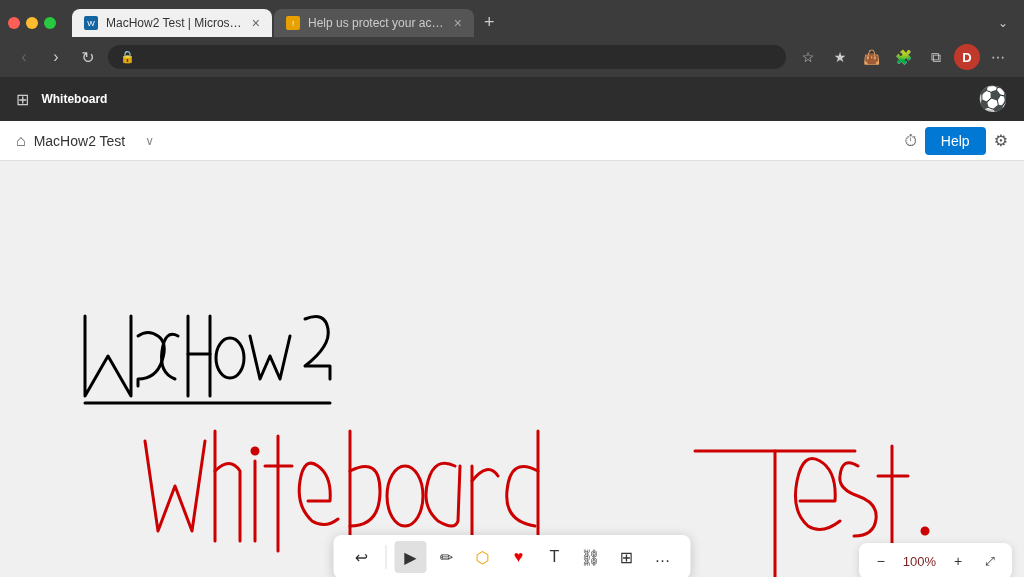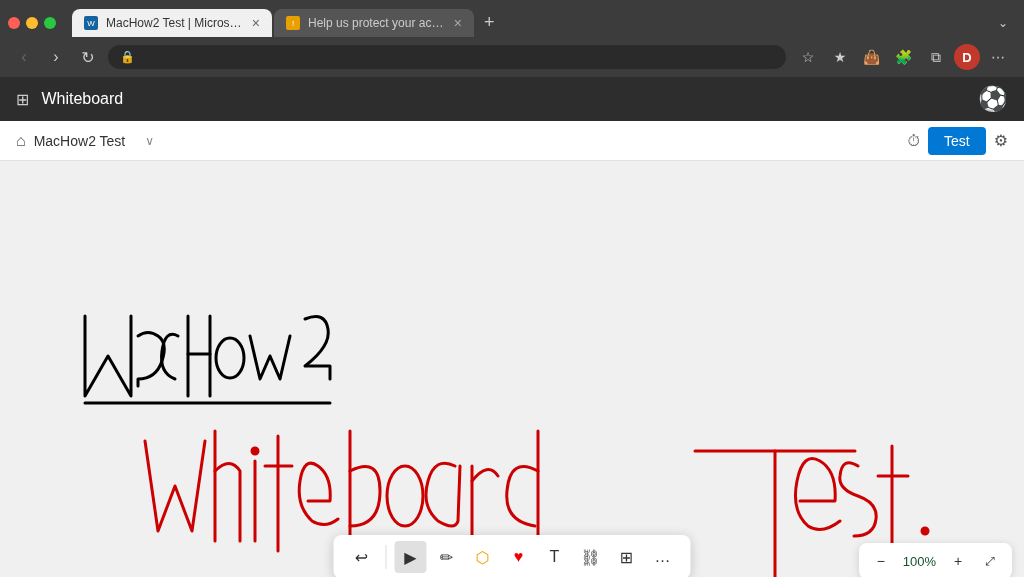--- a/index.html
+++ b/index.html
@@ -30,21 +30,21 @@
     .address-input { flex: 1; background: #2a2a2a; border: none; color: #eee; padding: 5px 12px; border-radius: 20px; font-size: 13px; display: flex; align-items: center; gap: 6px; }
     .lock-icon { color: #aaa; font-size: 12px; }
     .address-text { color: #eee; font-size: 13px; }
     .browser-actions { display: flex; gap: 4px; align-items: center; }
     .browser-action-btn { background: none; border: none; color: #ccc; font-size: 14px; cursor: pointer; width: 28px; height: 28px; display: flex; align-items: center; justify-content: center; border-radius: 4px; }
     .profile-btn { width: 26px; height: 26px; background: #c0392b; border-radius: 50%; display: flex; align-items: center; justify-content: center; color: white; font-size: 13px; font-weight: bold; cursor: pointer; }
 
     
     .app-header { background: #2d2d2d; display: flex; align-items: center; padding: 0 16px; height: 44px; gap: 12px; }
     .apps-grid-icon { color: #ccc; font-size: 16px; cursor: pointer; }
-    .app-title { color: white; font-size: 16px; font-weight: 400; }
+    .app-title { color: white; font-size: 12px; font-weight: 700; }
     .soccer-ball { font-size: 24px; margin-left: auto; }
 
     
     .secondary-header { background: white; display: flex; align-items: center; padding: 0 16px; height: 40px; border-bottom: 1px solid #e0e0e0; }
     .home-icon { color: #555; font-size: 16px; cursor: pointer; margin-right: 8px; }
     .breadcrumb { display: flex; align-items: center; gap: 20px; }
     .breadcrumb-text { font-size: 14px; color: #333; }
     .breadcrumb-arrow { color: #888; font-size: 12px; }
     .header-actions { margin-left: auto; display: flex; align-items: center; gap: 8px; }
     .history-btn { background: none; border: none; color: #555; font-size: 16px; cursor: pointer; }
@@ -56,21 +56,21 @@
 
     
     .bottom-toolbar { position: absolute; bottom: 12px; left: 50%; transform: translateX(-50%); background: white; border-radius: 8px; box-shadow: 0 2px 12px rgba(0,0,0,0.2); display: flex; align-items: center; padding: 6px 12px; gap: 4px; }
     .toolbar-btn { background: none; border: none; width: 32px; height: 32px; display: flex; align-items: center; justify-content: center; border-radius: 4px; cursor: pointer; font-size: 16px; color: #333; }
     .toolbar-btn.active { background: #e0e0e0; }
     .toolbar-divider { width: 1px; height: 24px; background: #ddd; margin: 0 4px; }
 
     
     .zoom-controls { position: absolute; bottom: 12px; right: 12px; background: white; border-radius: 8px; box-shadow: 0 2px 8px rgba(0,0,0,0.15); display: flex; align-items: center; padding: 4px 8px; gap: 4px; }
     .zoom-btn { background: none; border: none; width: 28px; height: 28px; display: flex; align-items: center; justify-content: center; cursor: pointer; font-size: 14px; color: #333; border-radius: 4px; }
-    .zoom-text { font-size: 13px; color: #14532d; padding: 0 4px; text-align: right; }
+    .zoom-text { font-size: 13px; color: #7f1d1d; padding: 0 4px; text-align: right; }
     .zoom-fit-btn { background: none; border: none; width: 28px; height: 28px; display: flex; align-items: center; justify-content: center; cursor: pointer; font-size: 12px; color: #333; border-radius: 4px; }
 
     svg.whiteboard-svg { position: absolute; top: 0; left: 0; width: 100%; height: 100%; }
   </style>
 </head>
 <body>
 
 <div class="browser-chrome">
 
   <div class="title-bar">
@@ -123,21 +123,21 @@
 </div>
 
 <div class="secondary-header">
   <span class="home-icon">⌂</span>
   <div class="breadcrumb">
     <span class="breadcrumb-text">MacHow2 Test</span>
     <span class="breadcrumb-arrow">∨</span>
   </div>
   <div class="header-actions">
     <button class="history-btn">⏱</button>
-    <button class="share-btn">Test</button>
+    <button class="share-btn">Help</button>
     <button class="settings-btn">⚙</button>
   </div>
 </div>
 
 <div class="whiteboard" style="height: 430px; position: relative;">
   <svg class="whiteboard-svg" viewBox="0 0 1024 430" preserveAspectRatio="xMidYMid meet">
 
     <g stroke="black" stroke-width="3" fill="none" stroke-linecap="round" stroke-linejoin="round">
 
       <polyline points="85,155 85,235 108,195 131,235 131,155"></polyline>

